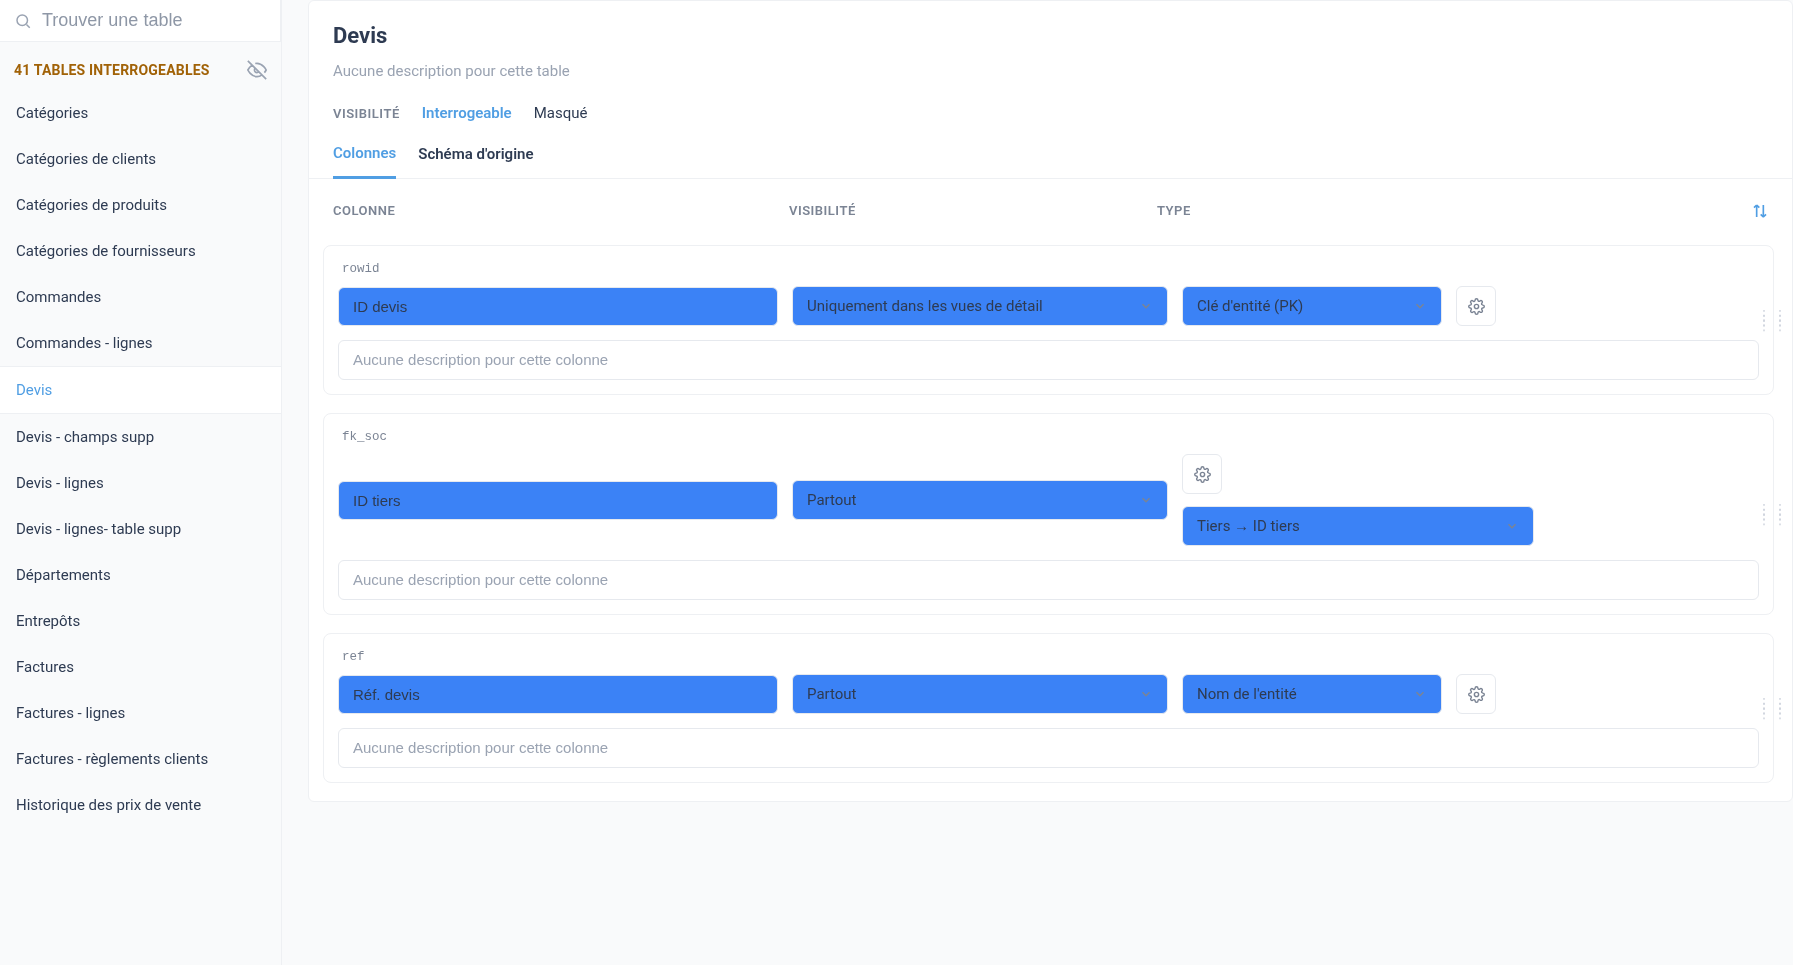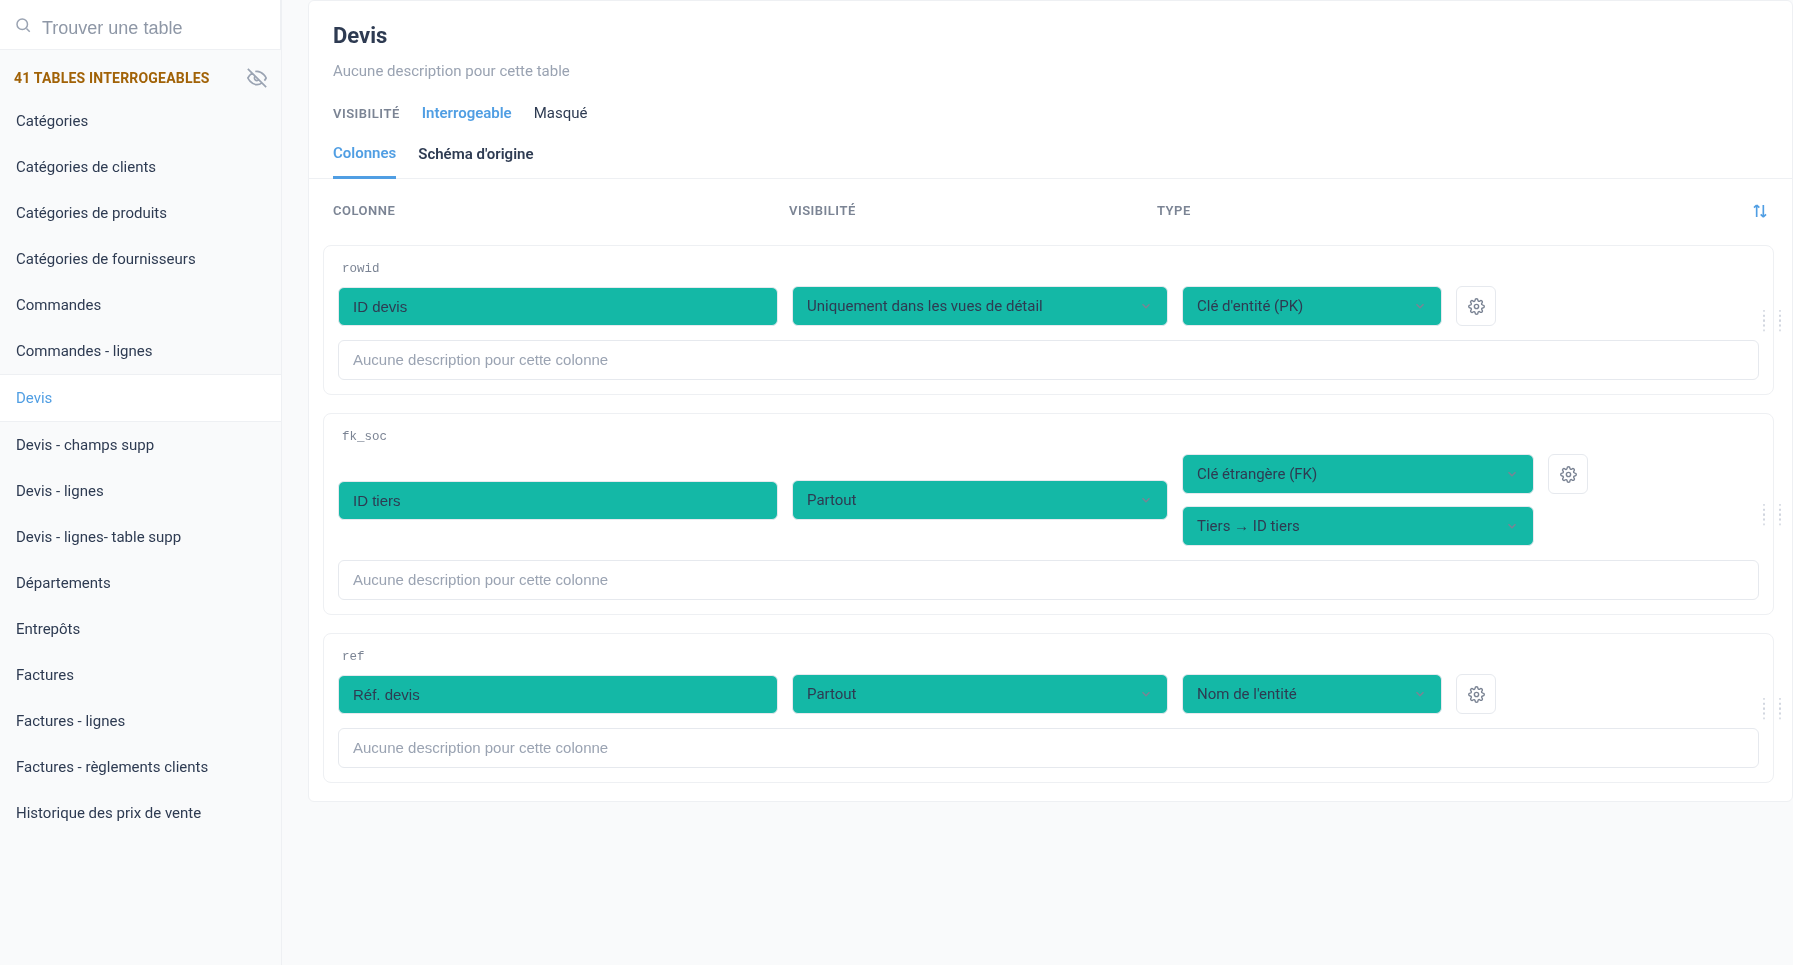--- a/index.html
+++ b/index.html
@@ -31,21 +31,20 @@
     gap: 10px;
   }
   .search-wrap .icon { color: #9aa3b2; }
   .search-wrap input {
     border: none;
     outline: none;
     font-size: 18px;
     color: #701a75;
     background: transparent;
     width: 100%;
-    margin-top: 8px;
   }
   .search-wrap input::placeholder { color: #8e97a6; }
   .sidebar-header {
     display: flex;
     align-items: center;
     justify-content: space-between;
     padding: 18px 14px 10px 14px;
   }
   .sidebar-header .count {
     font-size: 14px;
@@ -161,21 +160,21 @@
     display: flex;
     gap: 14px;
     align-items: center;
   }
   .field, .select {
     border: 1px solid #e6e9ee;
     border-radius: 6px;
     padding: 10px 14px;
     font-size: 15px;
     color: #2e3b52;
-    background: #14b8a6;
+    background: #3b82f6;
     display: flex;
     align-items: center;
     justify-content: space-between;
   }
   .field { flex: 0 0 440px; }
   .field input { border: none; outline: none; font-size: 15px; width: 100%; background: transparent; color: #2e3b52; }
   .select { cursor: pointer; }
   .sel-vis { flex: 0 0 376px; }
   .sel-type { flex: 0 0 260px; }
   .sel-target { flex: 0 0 352px; }
@@ -322,26 +321,20 @@
               <input value="ID tiers" style="">
             </div>
             <div class="select sel-vis">
               <span>Partout</span>
               <svg class="chev" width="14" height="14" viewBox="0 0 24 24" fill="none" stroke="currentColor" stroke-width="2.5">
                 <polyline points="6 9 12 15 18 9"></polyline>
               </svg>
             </div>
             <div class="right-stack">
               <div class="inner-row">
-                <div class="select sel-target">
-                  <span>Clé étrangère (FK)</span>
-                  <svg class="chev" width="14" height="14" viewBox="0 0 24 24" fill="none" stroke="currentColor" stroke-width="2.5">
-                    <polyline points="6 9 12 15 18 9"></polyline>
-                  </svg>
-                </div>
                 <div class="gear-btn">
                   <svg width="17" height="17" viewBox="0 0 24 24" fill="none" stroke="currentColor" stroke-width="2">
                     <circle cx="12" cy="12" r="3"></circle>
                     <path d="M19.4 15a1.65 1.65 0 0 0 .33 1.82l.06.06a2 2 0 1 1-2.83 2.83l-.06-.06a1.65 1.65 0 0 0-1.82-.33 1.65 1.65 0 0 0-1 1.51V21a2 2 0 1 1-4 0v-.09A1.65 1.65 0 0 0 9 19.4a1.65 1.65 0 0 0-1.82.33l-.06.06a2 2 0 1 1-2.83-2.83l.06-.06a1.65 1.65 0 0 0 .33-1.82 1.65 1.65 0 0 0-1.51-1H3a2 2 0 1 1 0-4h.09A1.65 1.65 0 0 0 4.6 9a1.65 1.65 0 0 0-.33-1.82l-.06-.06a2 2 0 1 1 2.83-2.83l.06.06a1.65 1.65 0 0 0 1.82.33H9a1.65 1.65 0 0 0 1-1.51V3a2 2 0 1 1 4 0v.09a1.65 1.65 0 0 0 1 1.51 1.65 1.65 0 0 0 1.82-.33l.06-.06a2 2 0 1 1 2.83 2.83l-.06.06a1.65 1.65 0 0 0-.33 1.82V9c.65.26 1.1.86 1.51 1H21a2 2 0 1 1 0 4h-.09a1.65 1.65 0 0 0-1.51 1z"></path>
                   </svg>
                 </div>
               </div>
               <div class="inner-row">
                 <div class="select sel-target">
                   <span>Tiers → ID tiers</span>

